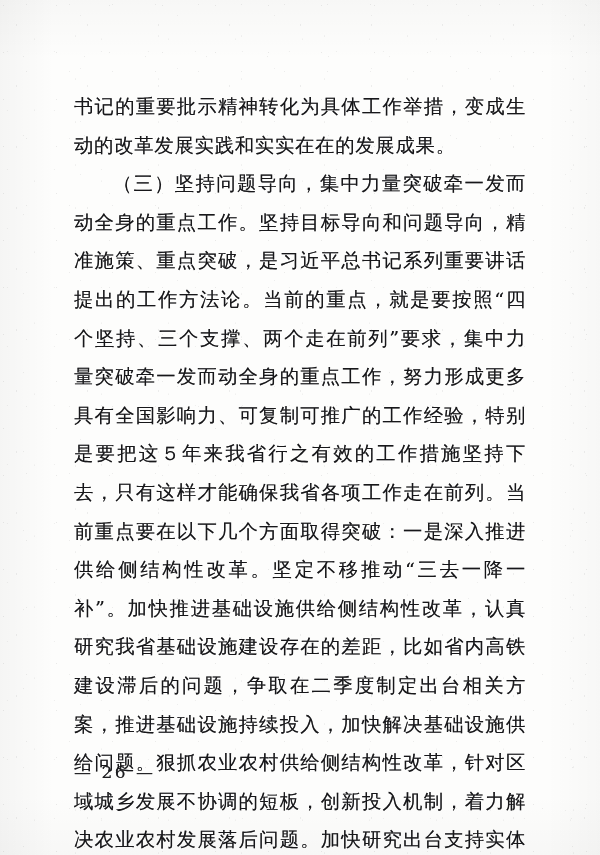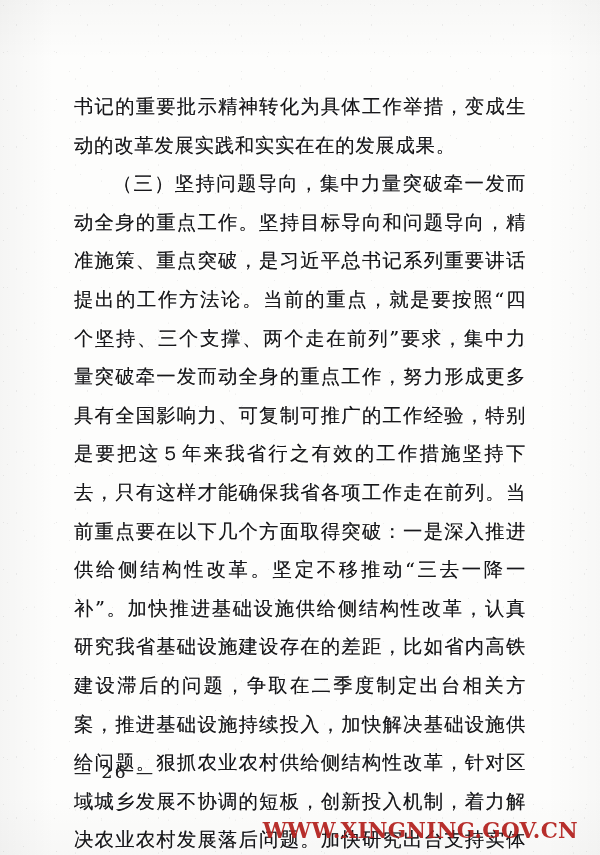--- a/index.html
+++ b/index.html
@@ -114,15 +114,14 @@
 
 <div id="page">
 
   <div id="body-text">
     <p class="para">书记的重要批示精神转化为具体工作举措，变成生动的改革发展实践和实实在在的发展成果。</p>
     <p class="para indent">（三）坚持问题导向，集中力量突破牵一发而动全身的重点工作。坚持目标导向和问题导向，精准施策、重点突破，是习近平总书记系列重要讲话提出的工作方法论。当前的重点，就是要按照“四个坚持、三个支撑、两个走在前列”要求，集中力量突破牵一发而动全身的重点工作，努力形成更多具有全国影响力、可复制可推广的工作经验，特别是要把这５年来我省行之有效的工作措施坚持下去，只有这样才能确保我省各项工作走在前列。当前重点要在以下几个方面取得突破：一是深入推进供给侧结构性改革。坚定不移推动“三去一降一补”。加快推进基础设施供给侧结构性改革，认真研究我省基础设施建设存在的差距，比如省内高铁建设滞后的问题，争取在二季度制定出台相关方案，推进基础设施持续投入，加快解决基础设施供给问题。狠抓农业农村供给侧结构性改革，针对区域城乡发展不协调的短板，创新投入机制，着力解决农业农村发展落后问题。加快研究出台支持实体经济发展的政策措施，切实帮助企业降低成本，更大力度振兴实体经济，防止经济脱实向虚。推进养老金省级统筹，尽快研究制定相关政策方案，构建高水平养老保障机制。加大“放管服”改革力度，厘清省市之间责任权限划分，大力推动“强市放权”。二是深入实施创新驱动发展战</p>
   </div>
 
   <div id="page-number">— 26 —</div>
 
-  <div id="watermark">WWW.XINGNING.GOV.CN</div>
 
 </div>
 
 </body></html>

